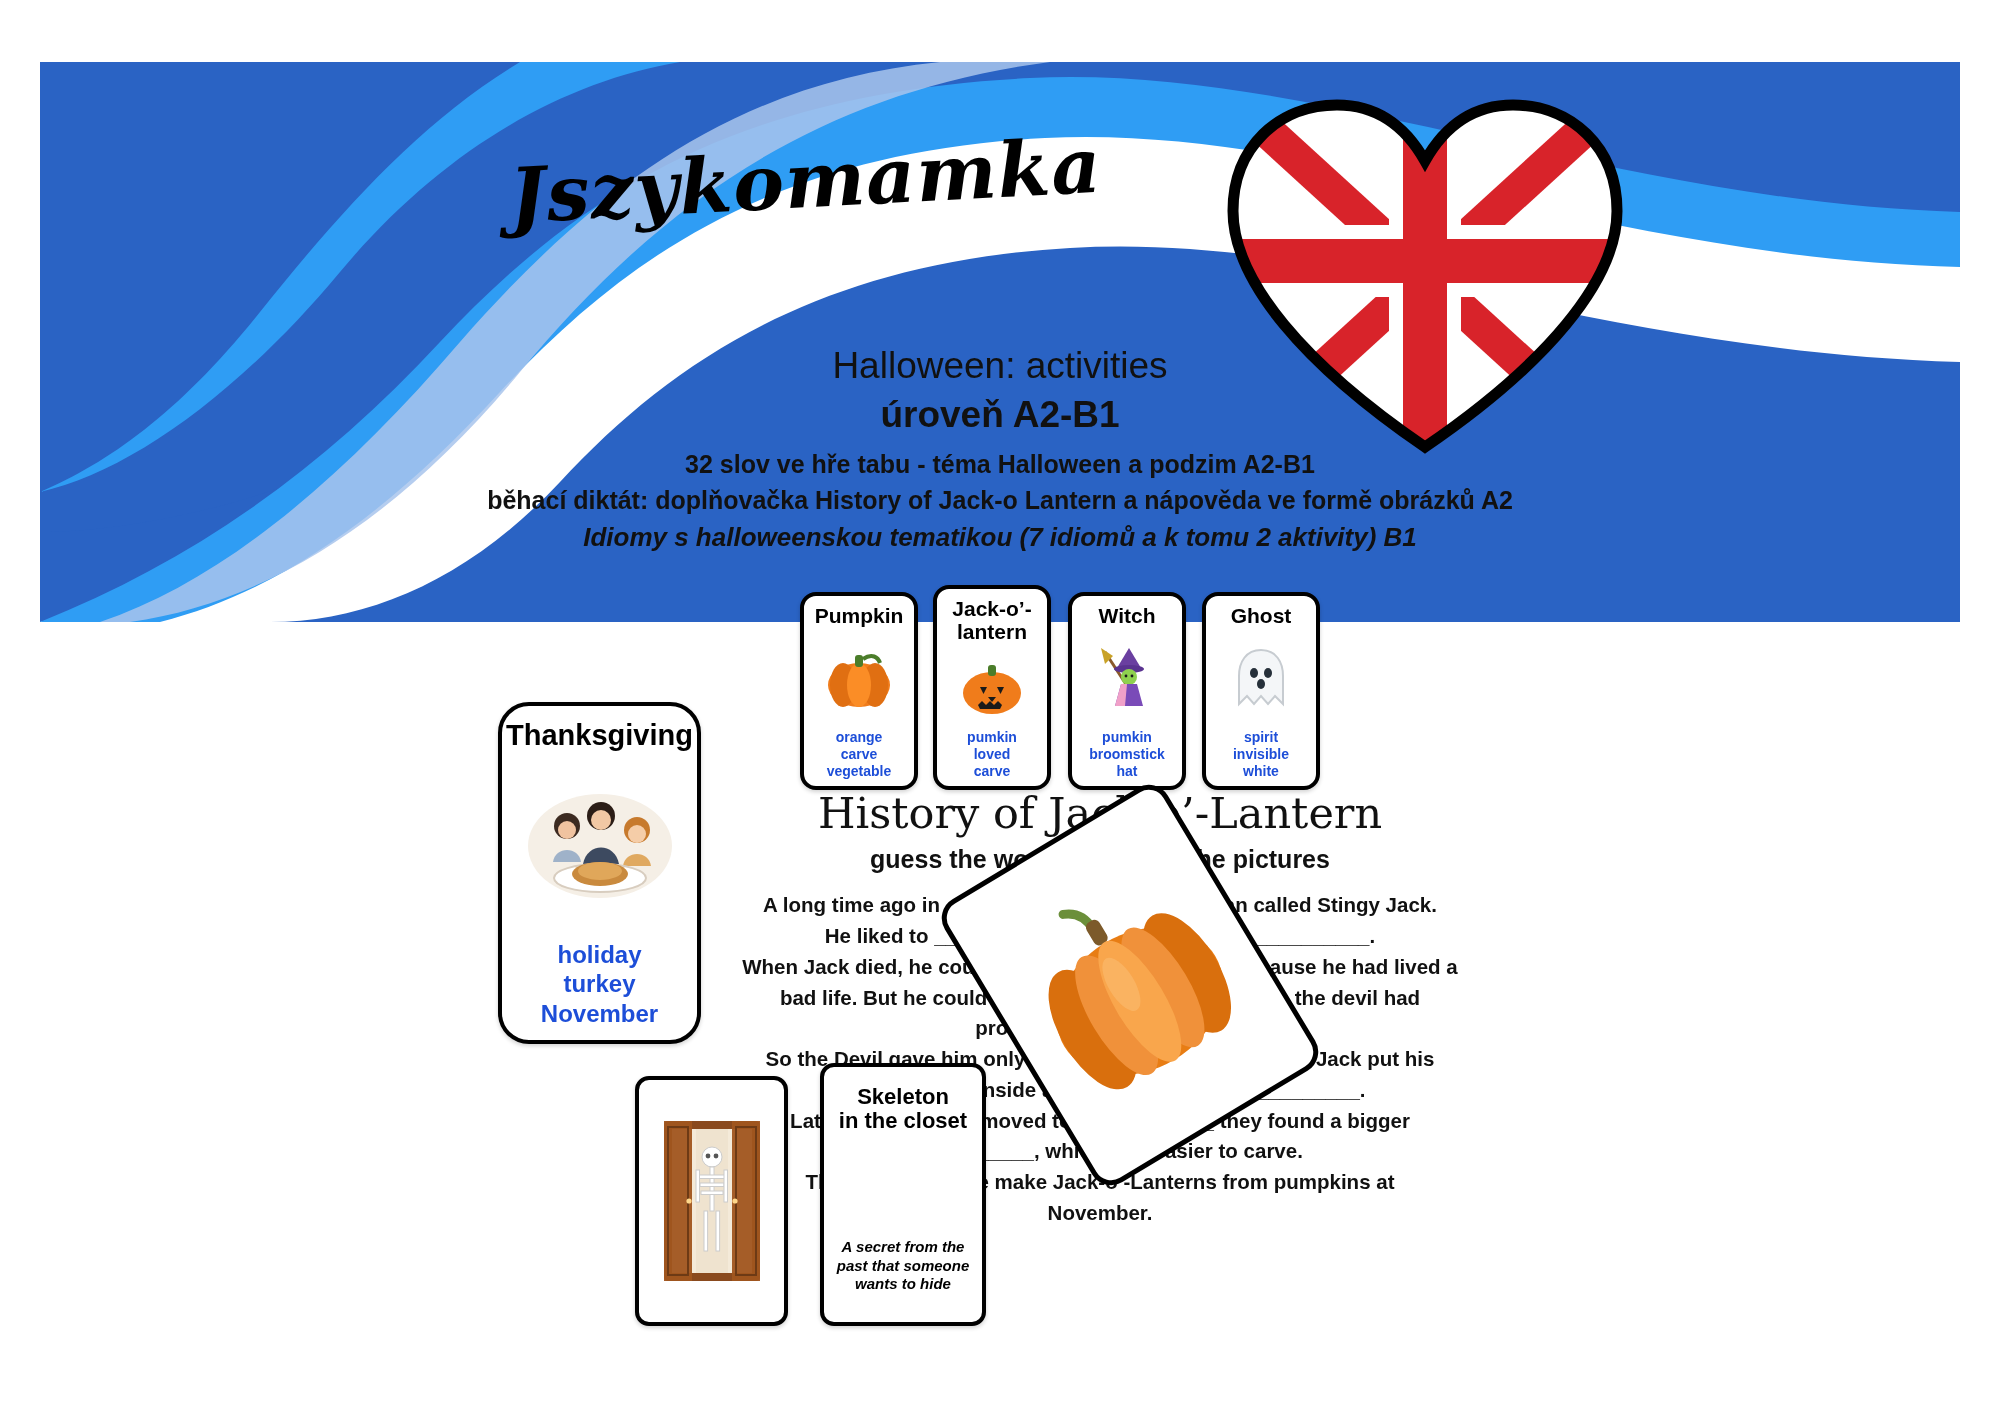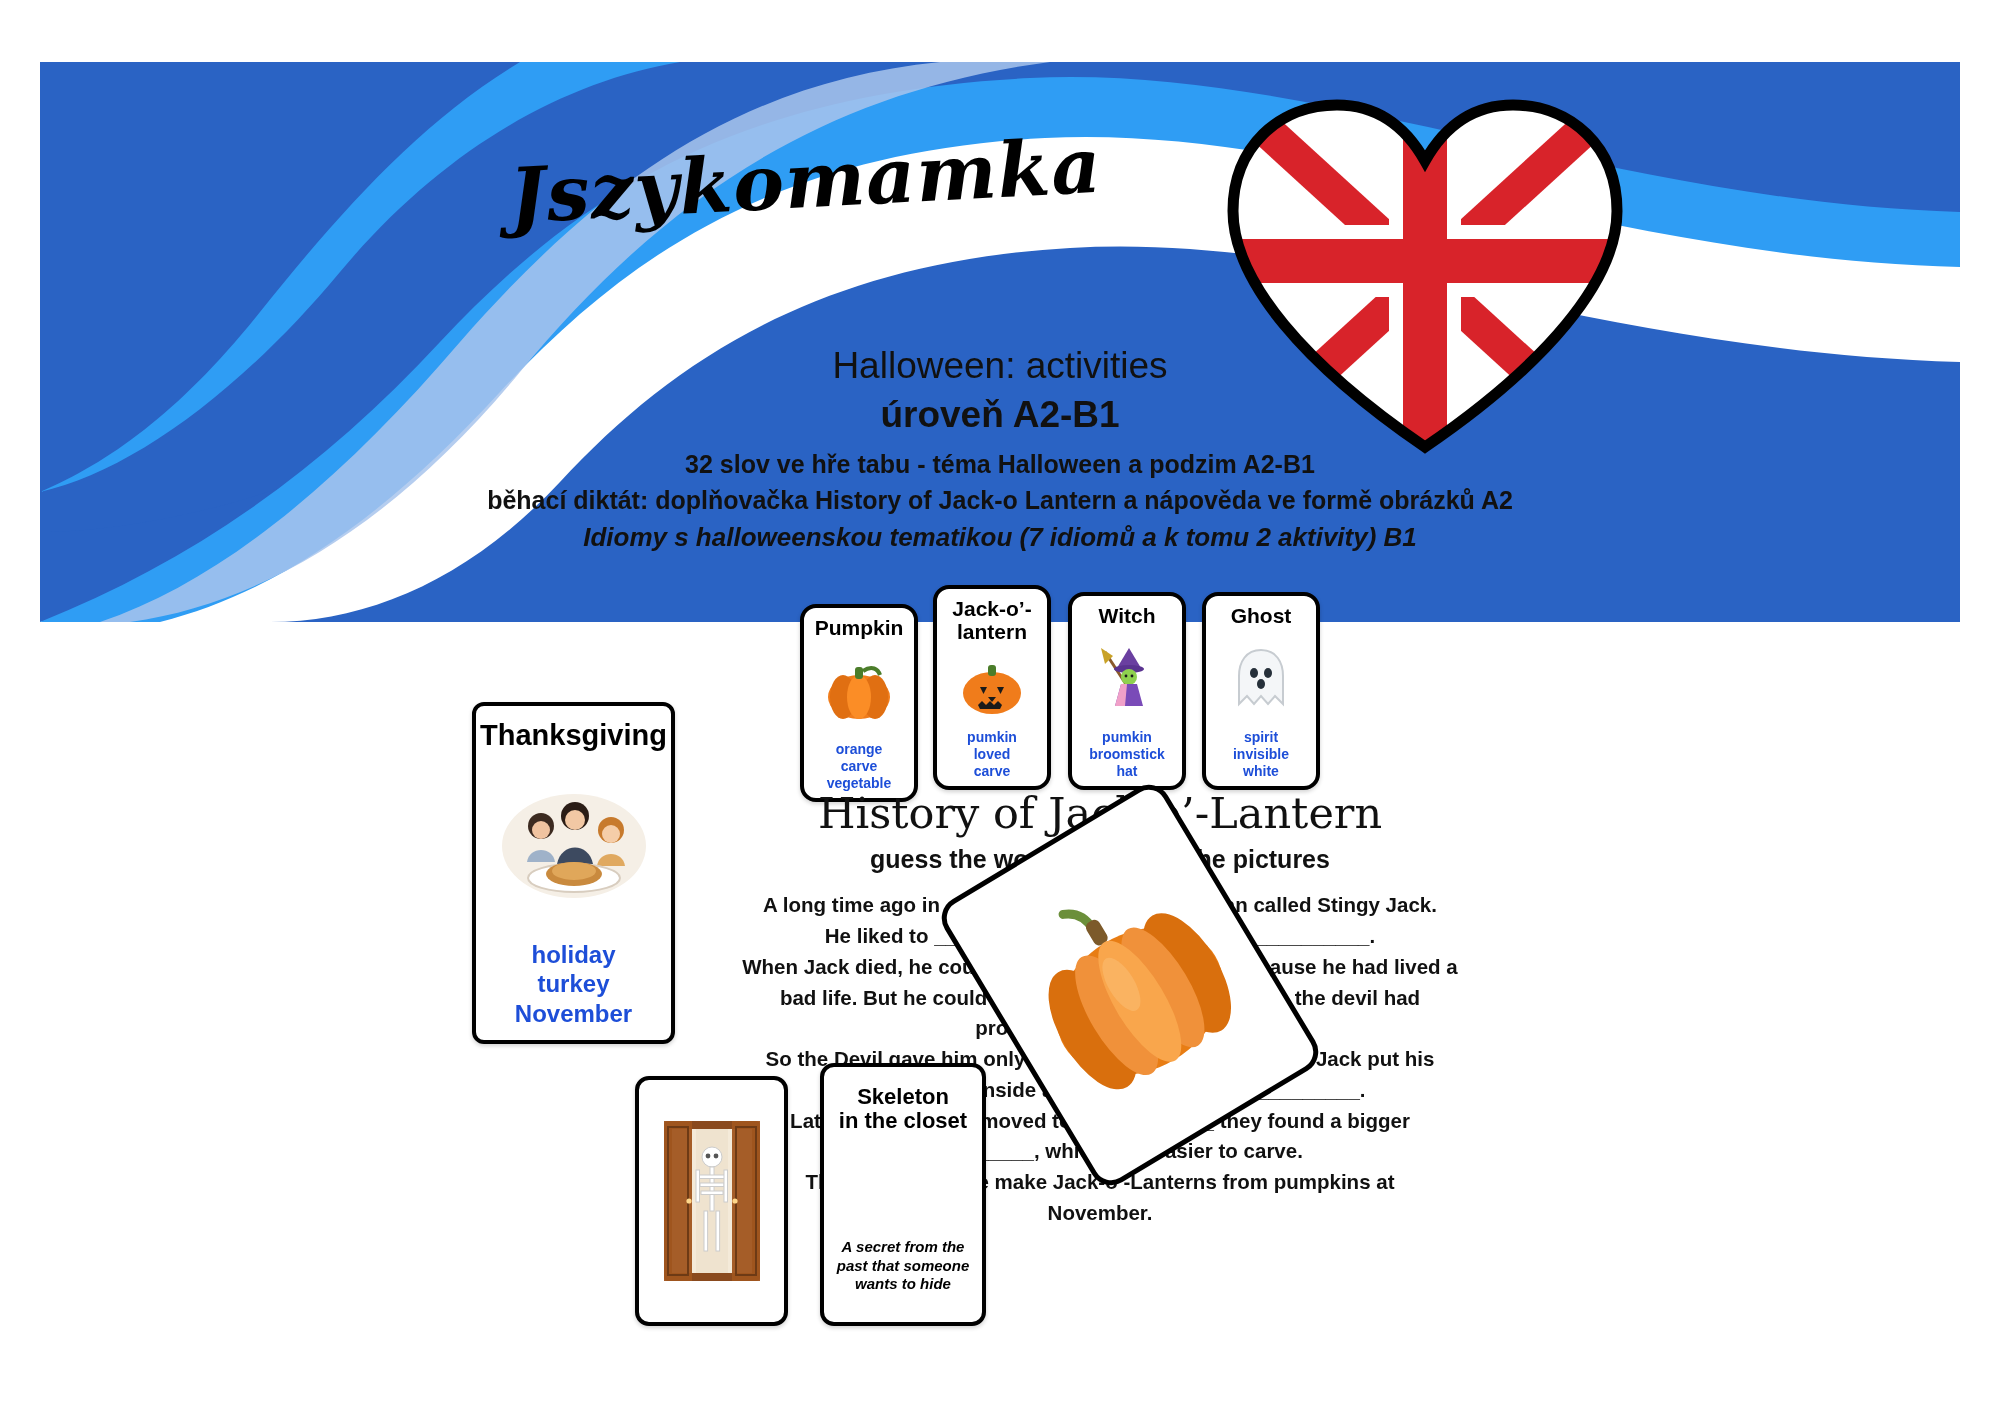--- a/index.html
+++ b/index.html
@@ -122,31 +122,31 @@
   .taboo {
     width: 118px;
     height: 198px;
     padding: 8px 4px 6px;
     justify-content: flex-start;
   }
   .taboo .card-title { font-size: 21px; }
   .taboo .card-art { flex: 1; }
   .taboo .card-words { font-size: 14px; }
 
-  #card-pumpkin    { left: 800px; top: 592px; margin-top: 12px; }
+  #card-pumpkin    { left: 800px; top: 592px; }
   #card-jack       { left: 933px; top: 585px; height: 205px; }
   #card-witch      { left: 1068px; top: 592px; }
   #card-ghost      { left: 1202px; top: 592px; }
 
   
   #card-thanksgiving {
-    left: 472px; top: 702px;
+    left: 498px; top: 702px;
     width: 203px; height: 342px;
     padding: 14px 6px 12px;
-    border-radius: 12px;
+    border-radius: 31px;
   }
   #card-thanksgiving .card-title { font-size: 29px; }
   #card-thanksgiving .card-art { flex: 1; }
   #card-thanksgiving .card-words { font-size: 24px; }
 
   
   #card-closet {
     left: 635px; top: 1076px;
     width: 153px; height: 250px;
     border-radius: 14px;

